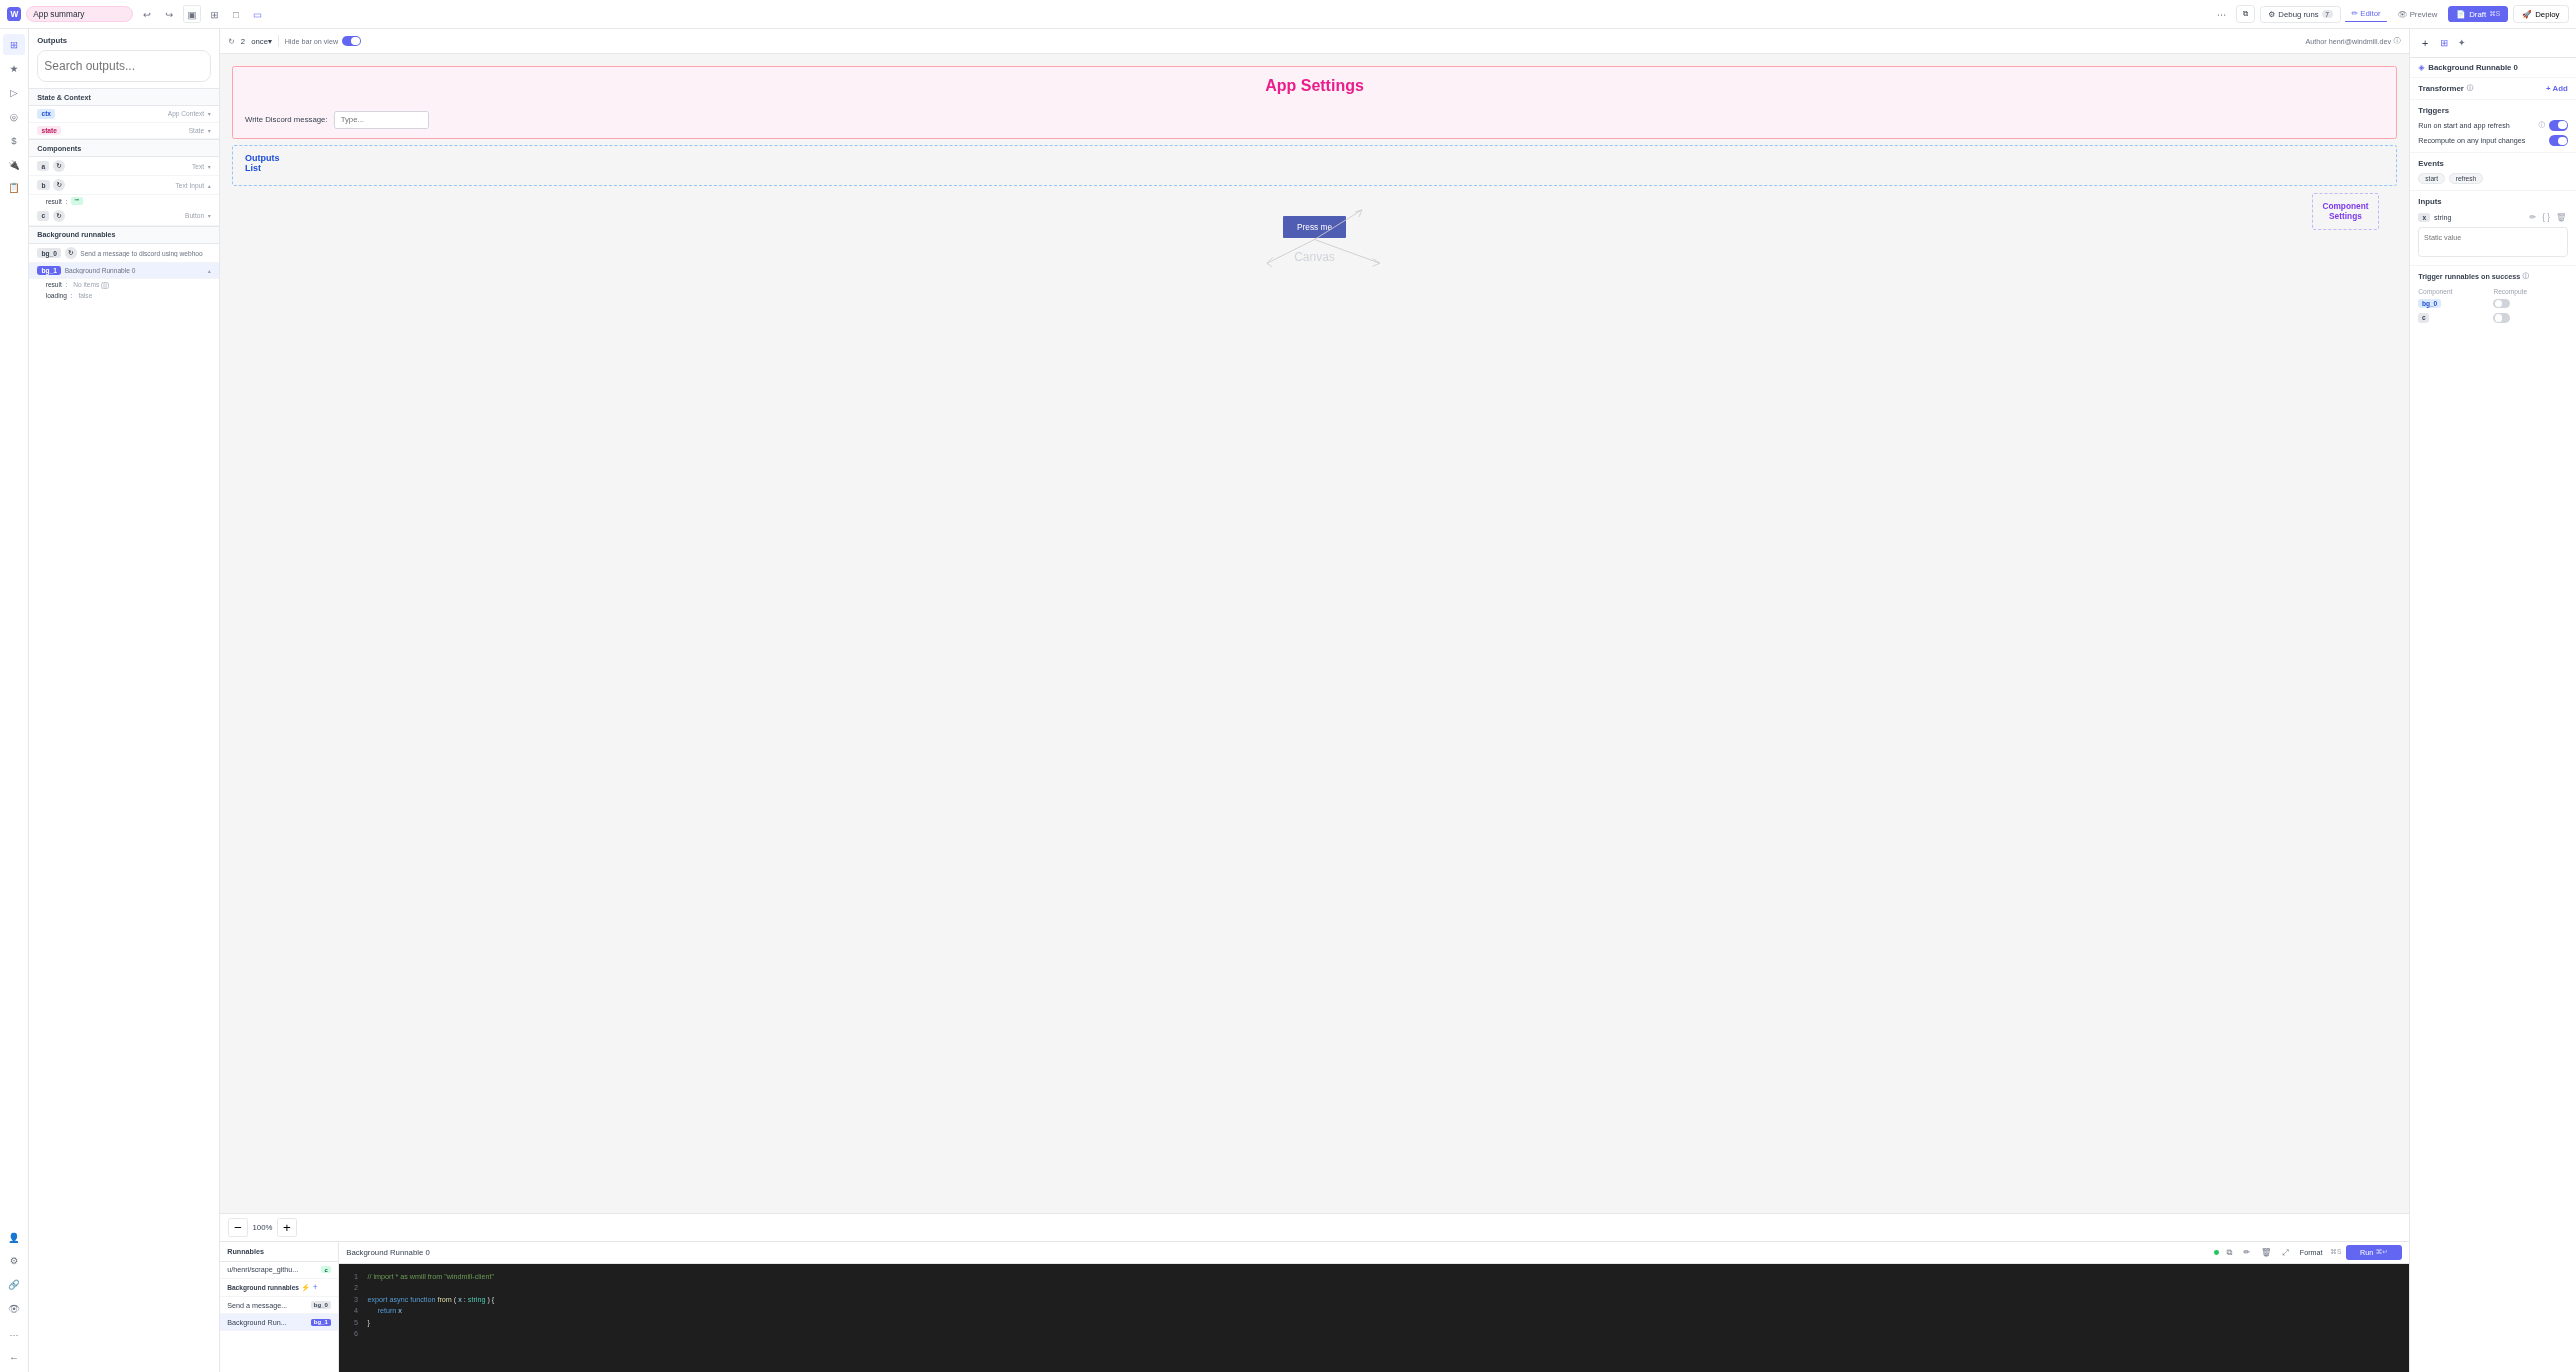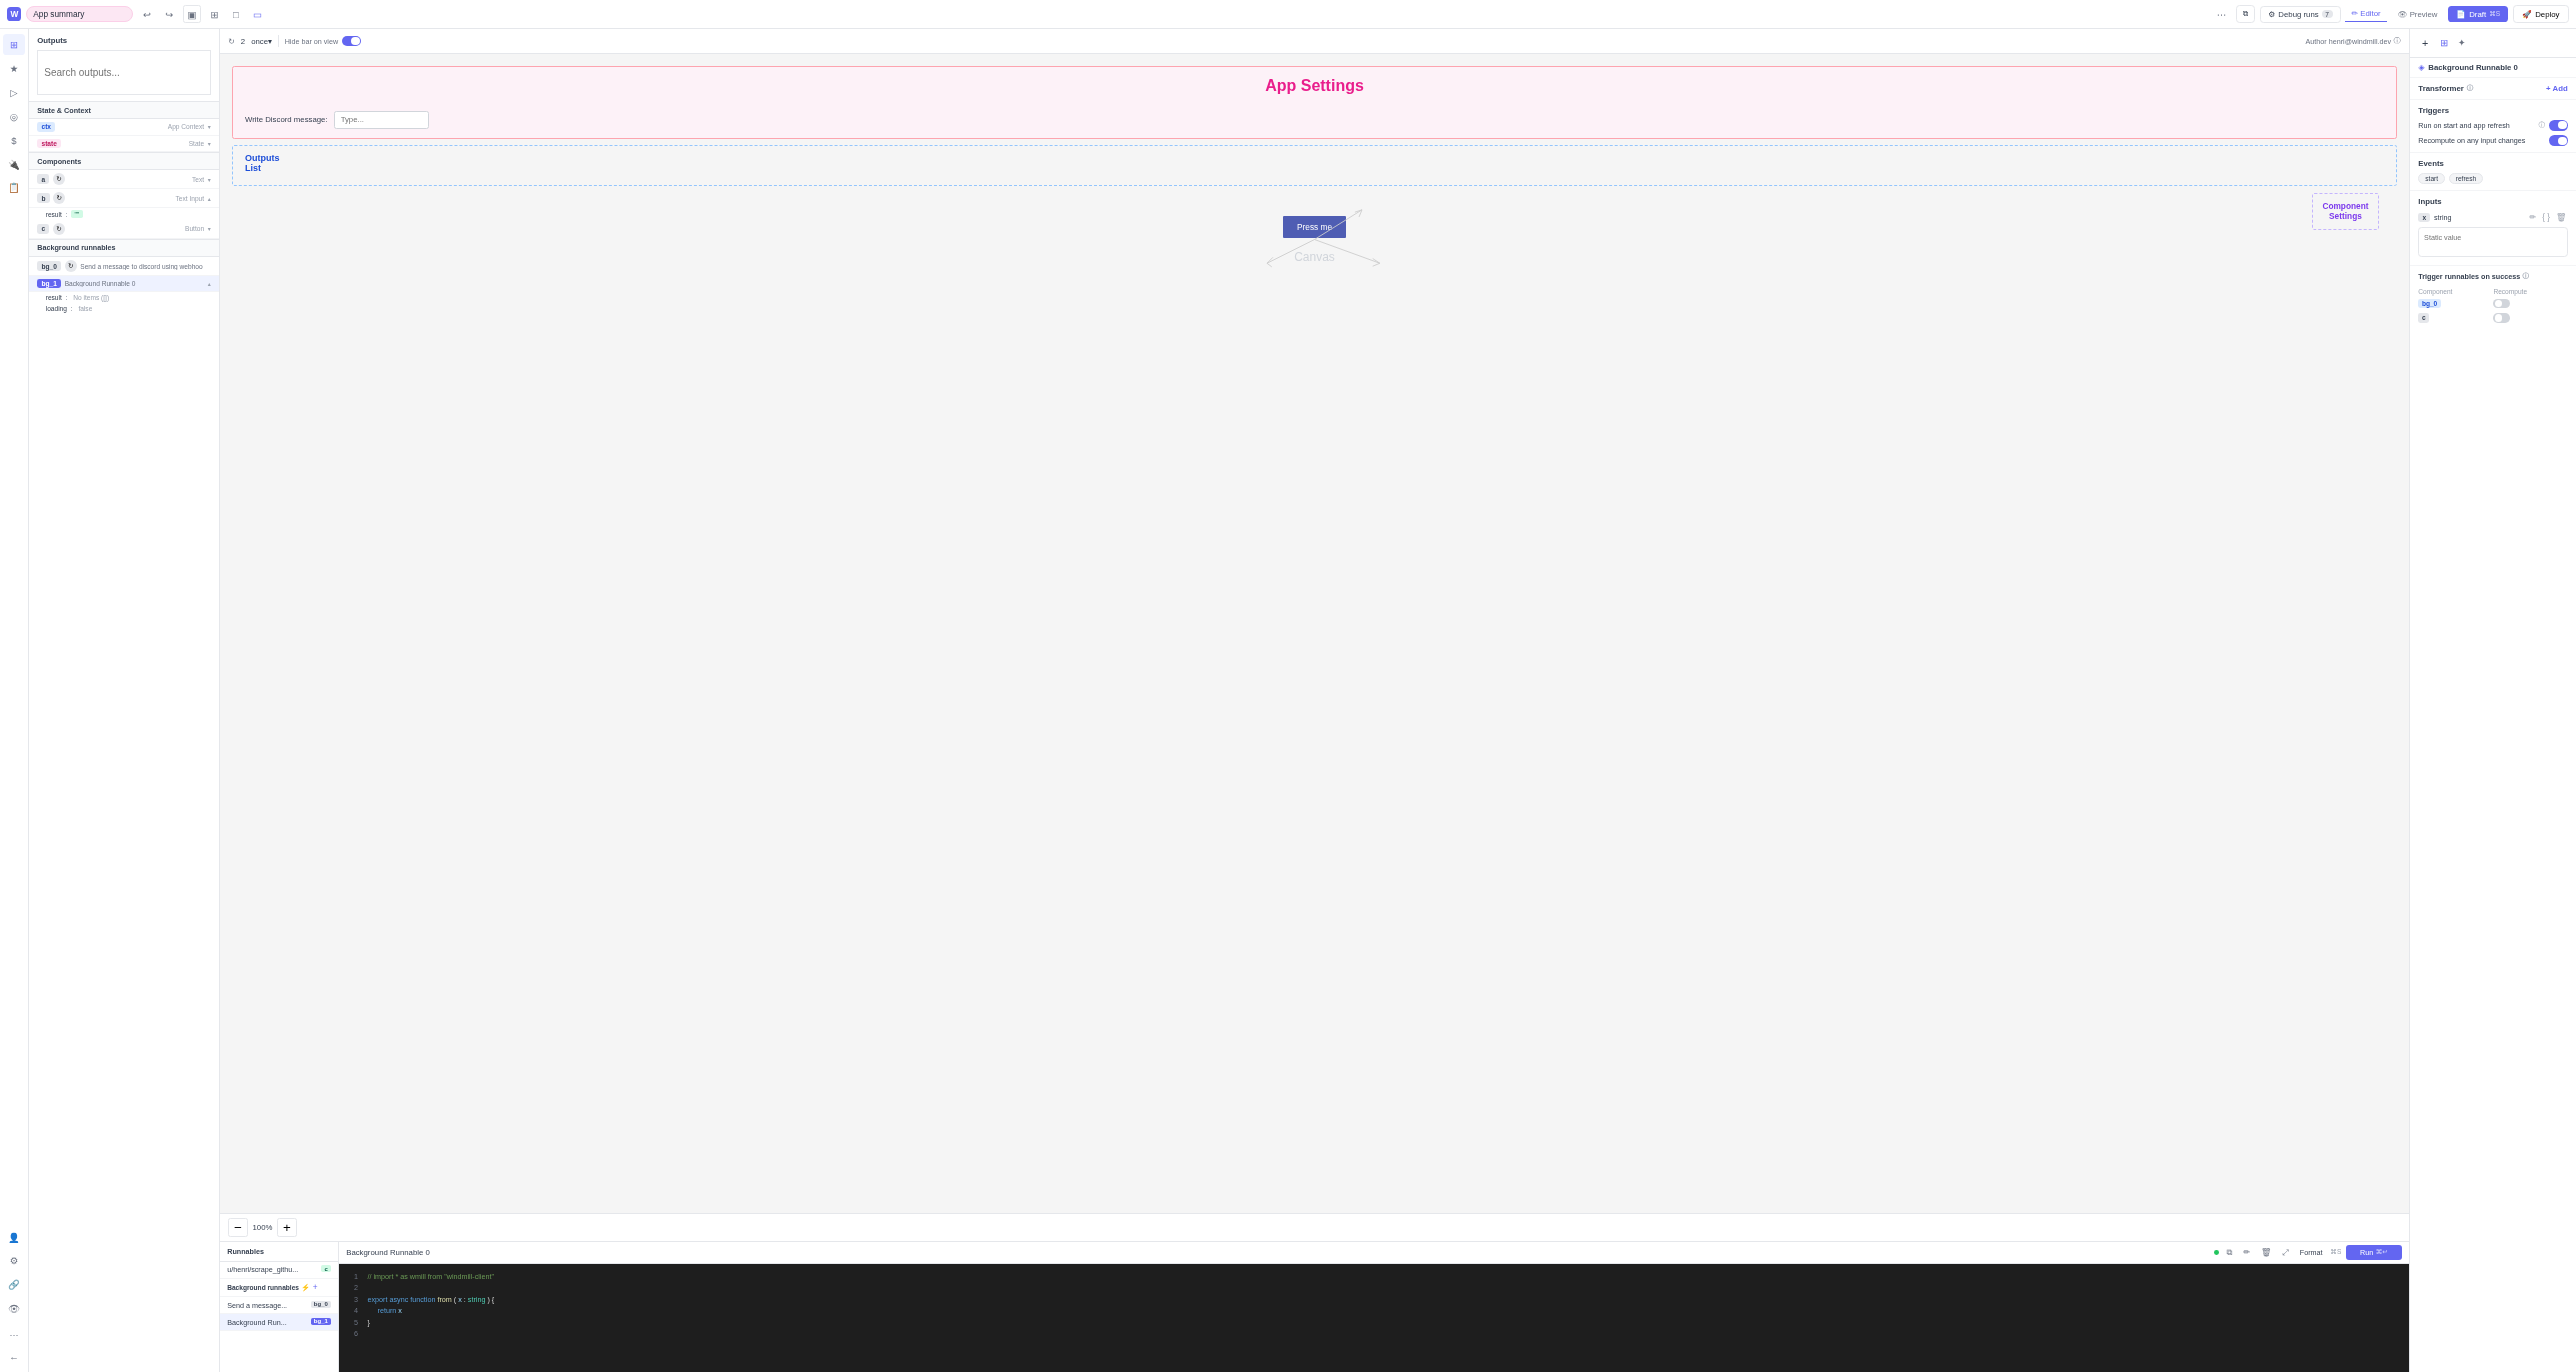--- a/index.html
+++ b/index.html
@@ -58,22 +58,22 @@
 
     
     .left-panel {
       width: 191px; background: #fff; border-right: 0.6px solid #e5e7eb;
       display: flex; flex-direction: column; overflow: hidden; flex-shrink: 0;
     }
     .left-panel-header {
       padding: 7.2px 8.3px 4.8px; font-size: 7.8px; font-weight: 600; color: #374151;
     }
     .search-input {
-      width: calc(100% - 16.7px); margin: 0 8.3px 6px; padding: 16px 6px; border: 0.6px solid #e5e7eb;
-      border-radius: 0; font-size: 10px; outline: none; color: #6b7280;
+      width: calc(100% - 16.7px); margin: 0 8.3px 6px; padding: 8px 6px; border: 0.6px solid #e5e7eb;
+      border-radius: 9px; font-size: 12px; outline: none; color: #6b7280;
     }
     .section-label {
       padding: 3.6px 8.3px; font-size: 7.2px; font-weight: 600; color: #374151;
       background: #f9fafb; border-top: 0.6px solid #e5e7eb; border-bottom: 0.6px solid #e5e7eb;
     }
     .panel-item {
       display: flex; align-items: center; padding: 3px 8.3px; gap: 3.6px;
       border-bottom: 0.6px solid #f3f4f6; cursor: pointer;
     }
     .tag {
@@ -148,21 +148,21 @@
     }
     .zoom-btn { background: none; border: 0.6px solid #e5e7eb; border-radius: 2.4px; padding: 1.2px 4.8px; cursor: pointer; }
 
     
     .bottom-split {
       display: flex; height: 131px; border-top: 0.6px solid #e5e7eb; background: #fff; flex-shrink: 0;
     }
     .runnables-panel { width: 119px; border-right: 0.6px solid #e5e7eb; overflow-y: auto; flex-shrink: 0; }
     .runnables-header { padding: 4.8px 7.2px; font-size: 7.2px; font-weight: 600; color: #374151; border-bottom: 0.6px solid #e5e7eb; }
     .runnable-list-item {
-      display: flex; align-items: flex-start; padding: 3.6px 7.2px; gap: 18px; cursor: pointer;
+      display: flex; align-items: center; padding: 3.6px 7.2px; gap: 18px; cursor: pointer;
       border-bottom: 0.6px solid #f3f4f6; font-size: 7.2px;
     }
     .bg-runnables-header {
       display: flex; align-items: center; padding: 3.6px 7.2px; gap: 2.4px;
       font-size: 6.6px; font-weight: 600; color: #374151; border-bottom: 0.6px solid #f3f4f6;
     }
     .add-btn { background: none; border: none; cursor: pointer; color: #6366f1; font-size: 8.3px; }
     .runnable-list-item.selected { background: #eef2ff; }
     .rl-name { font-size: 7.2px; color: #374151; overflow: hidden; text-overflow: ellipsis; white-space: nowrap; flex: 1; }
     .rl-tag { padding: 0.6px 3px; border-radius: 1.8px; font-size: 6px; font-weight: 600; }

